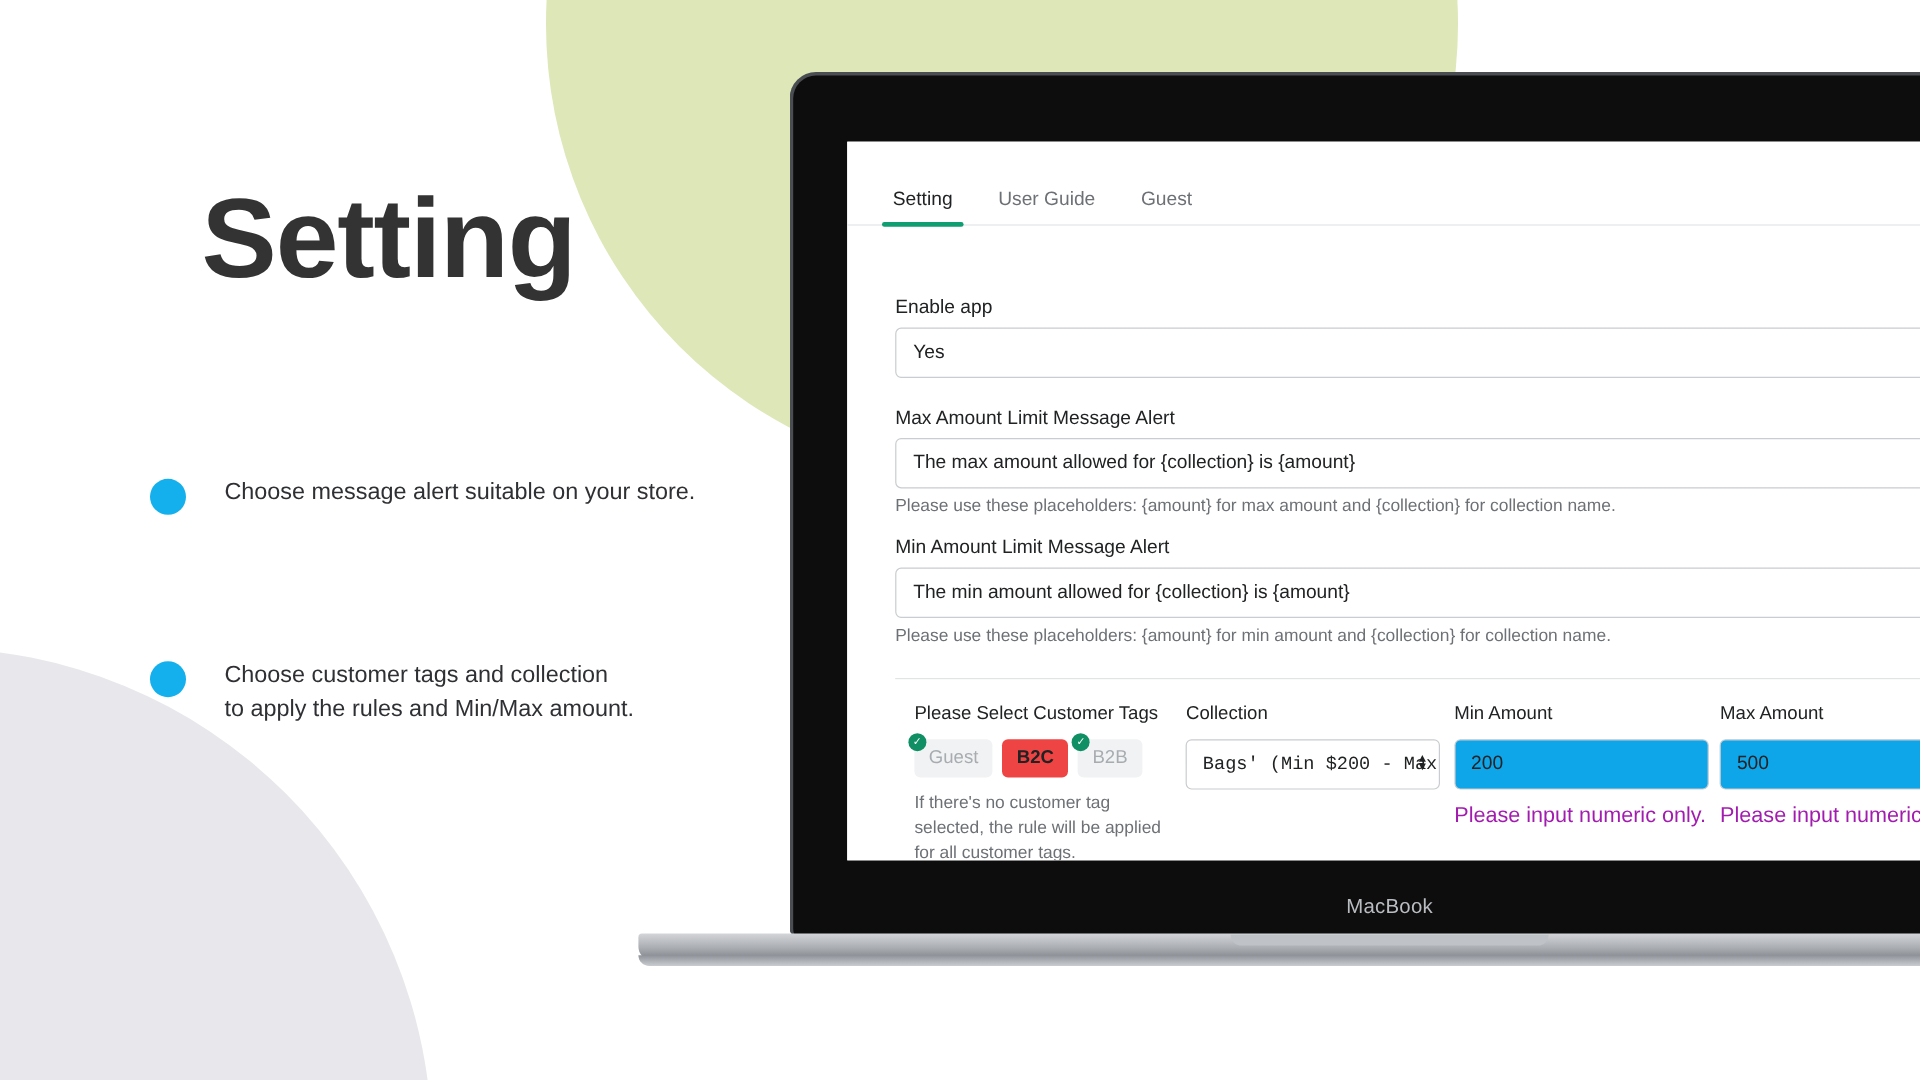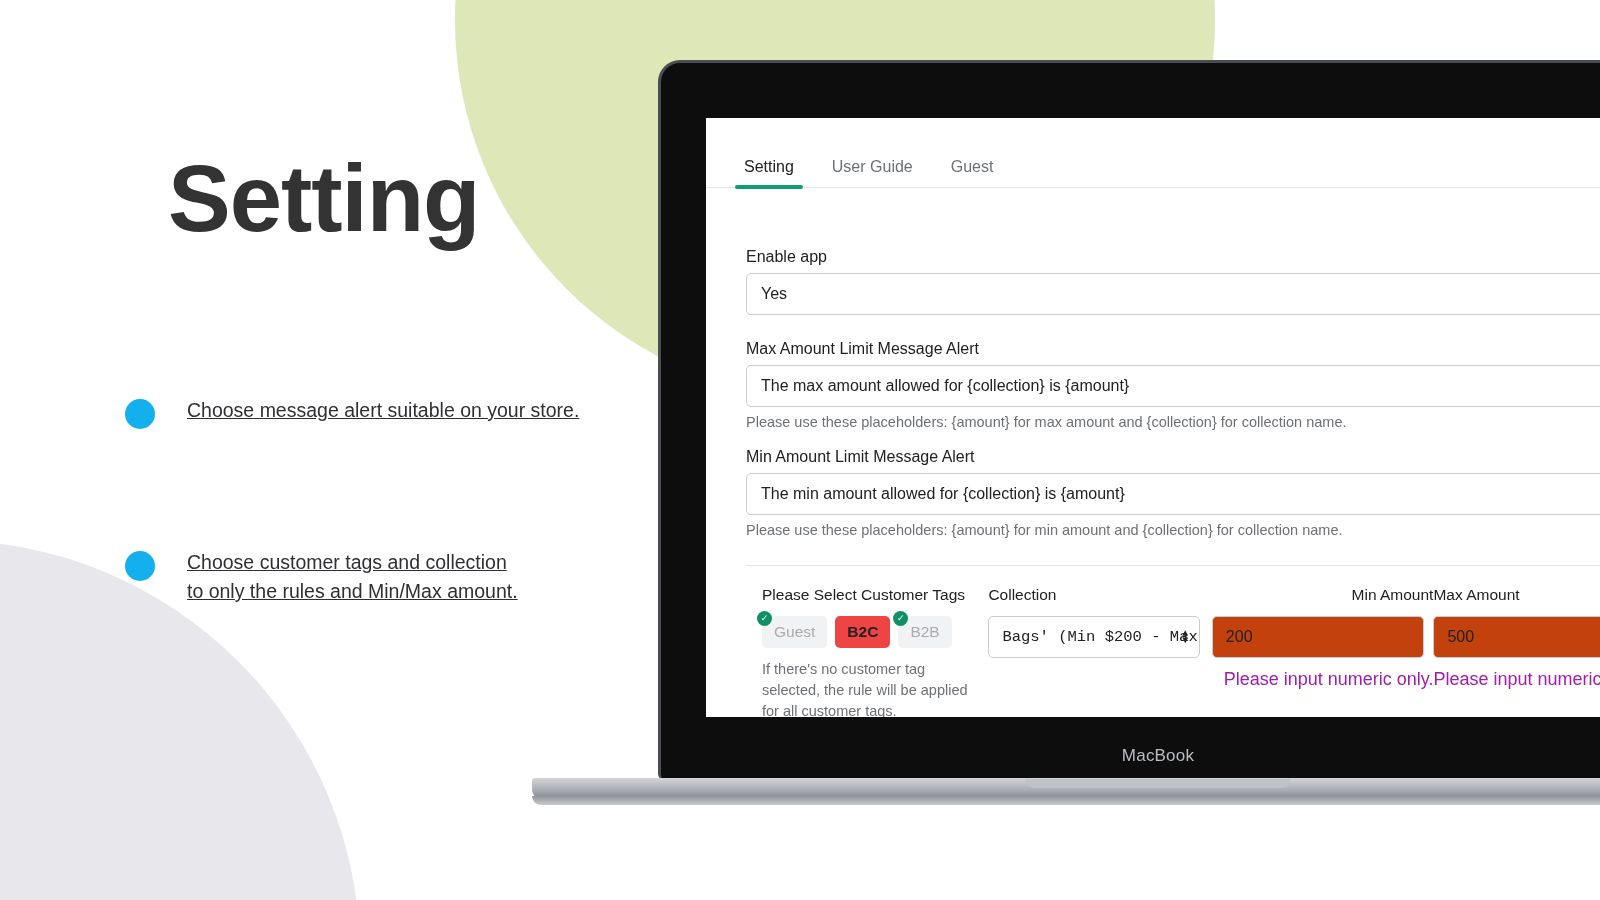--- a/index.html
+++ b/index.html
@@ -70,21 +70,20 @@
     background: #14b0ed;
     flex: 0 0 auto;
     margin-top: 3px;
   }
   .bullet-text {
     margin-left: 32px;
     font-size: 19.5px;
     color: #2f3033;
     line-height: 29px;
     white-space: pre-line;
-    text-decoration: underline;
   }
 
   
   .laptop {
     position: absolute;
     left: 658px;
     top: 60px;
     width: 1000px;
     z-index: 4;
   }
@@ -224,21 +223,21 @@
   }
 
   
   .rules-row {
     display: flex;
     align-items: flex-start;
     gap: 0;
   }
   .col-tags   { width: 235px; margin-left: 16px; }
   .col-coll   { width: 232px; }
-  .col-min    { width: 230px; text-align: right; }
+  .col-min    { width: 230px; }
   .col-max    { width: 230px; }
 
   .col-head {
     font-size: 15.5px;
     color: #202223;
     margin-bottom: 12px;
     white-space: nowrap;
   }
   .tag-list {
     display: flex;
@@ -318,21 +317,21 @@
     width: 212px;
     height: 42px;
     border: 1px solid #c9ccd0;
     border-radius: 5px;
     box-sizing: border-box;
     display: flex;
     align-items: center;
     padding: 0 13px;
     font-size: 16px;
     color: #202223;
-    background: #c2410c;
+    background: #0ea5e9;
   }
   .num-helper {
     font-size: 18px;
     color: #a21caf;
     margin-top: 11px;
     white-space: nowrap;
   }
 </style>
 </head>
 <body>
@@ -344,21 +343,21 @@
   <div class="page-title">Setting</div>
 
   <div class="bullet-row b1">
     <div class="bullet-dot"></div>
     <div class="bullet-text">Choose message alert suitable on your store.</div>
   </div>
 
   <div class="bullet-row b2">
     <div class="bullet-dot"></div>
     <div class="bullet-text">Choose customer tags and collection
-to only the rules and Min/Max amount.</div>
+to apply the rules and Min/Max amount.</div>
   </div>
 </div>
 
 <div class="laptop">
   <div class="laptop-bezel">
 
     <div class="laptop-screen">
       <div class="app">
 
         <div class="tabs">

